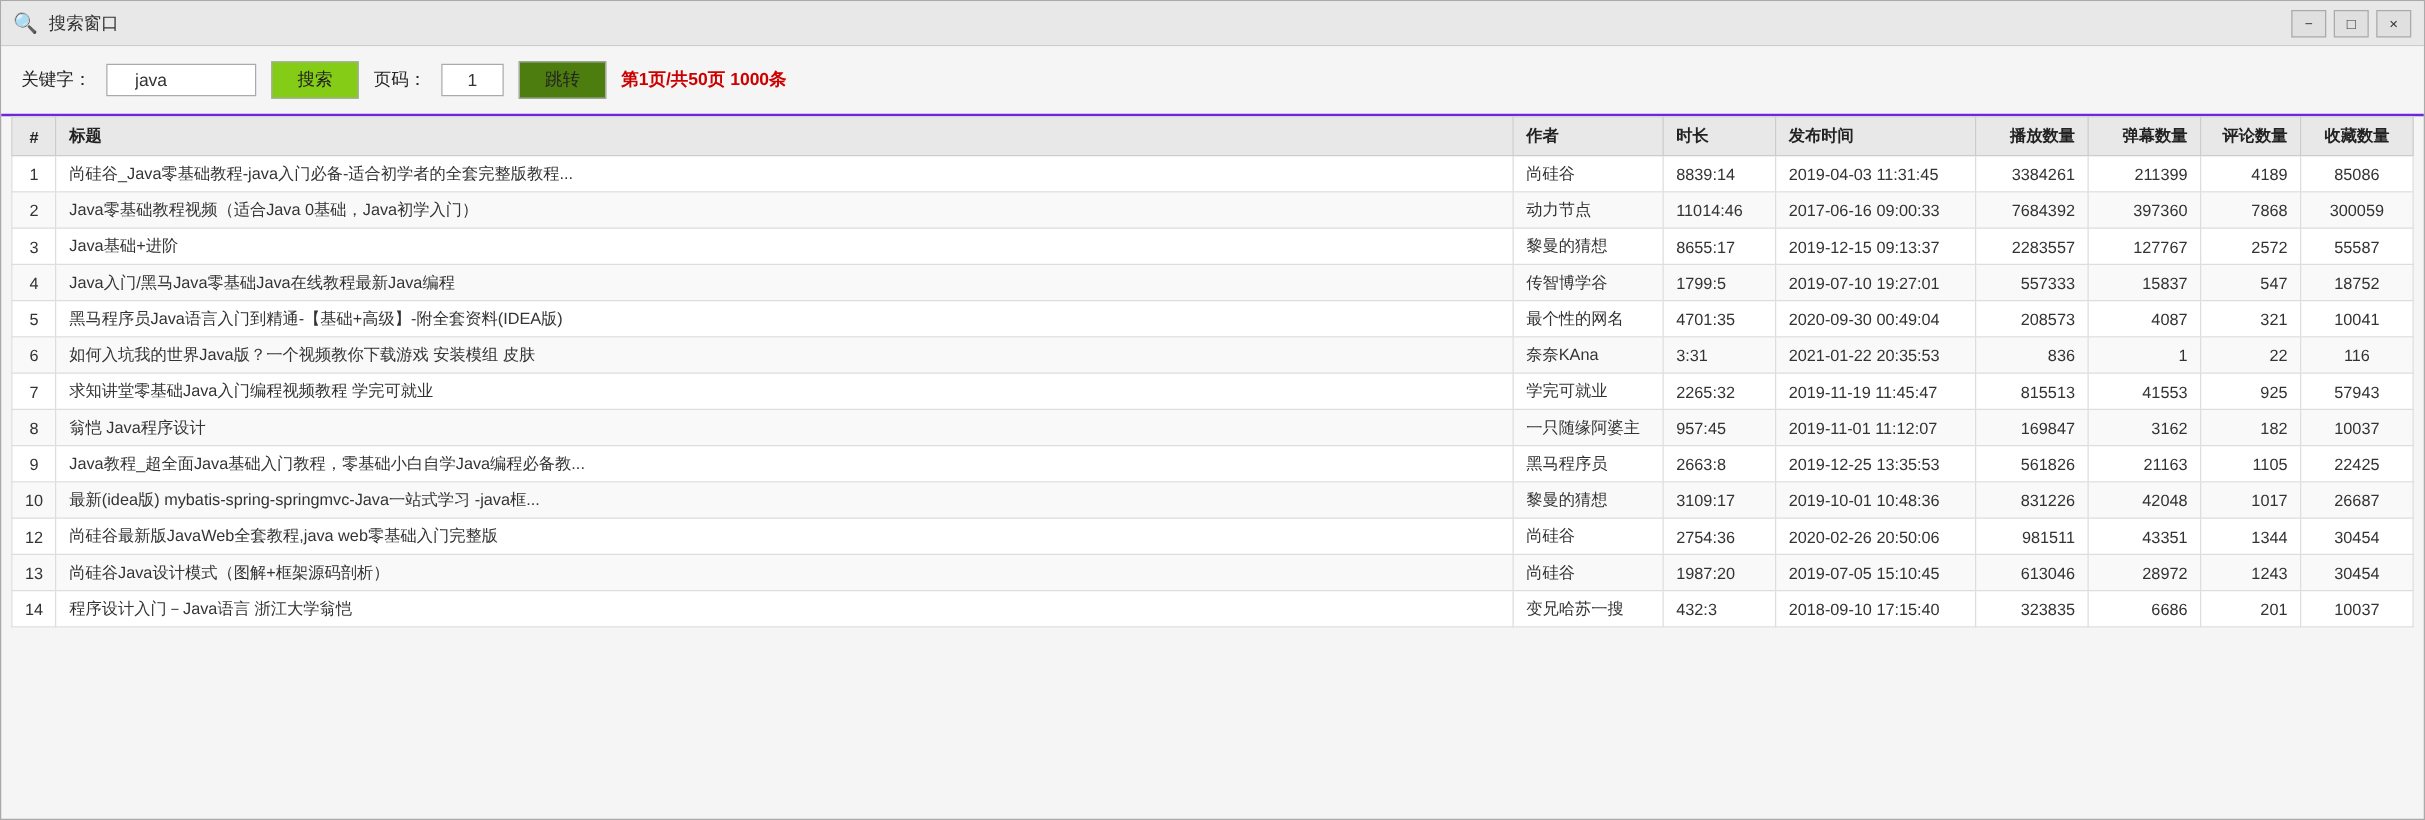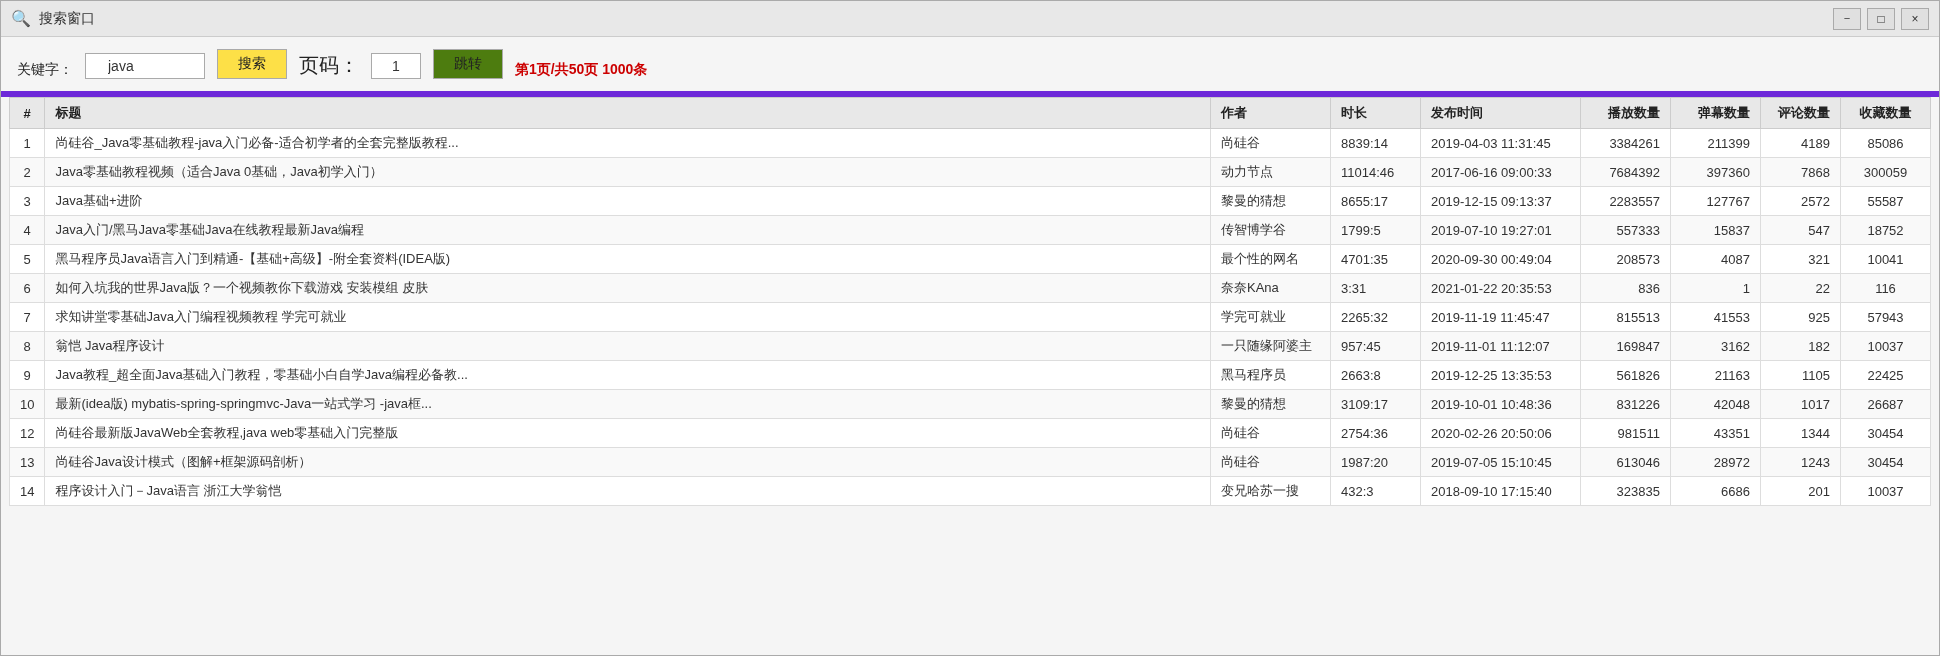--- a/index.html
+++ b/index.html
@@ -56,49 +56,49 @@
       align-items: center;
       justify-content: center;
       font-size: 12px;
       color: #333;
     }
 
     .toolbar {
       background: #f5f5f5;
       padding: 12px 16px;
       display: flex;
-      align-items: flex-end;
+      align-items: center;
       gap: 12px;
-      border-bottom: 6px solid #6d28d9;
+      border-bottom: 2px solid #6d28d9;
     }
     .keyword-label {
       font-size: 14px;
       color: #222;
     }
     .keyword-input {
       border: 1px solid #aaa;
       padding: 4px 22px;
       font-size: 14px;
       width: 120px;
       background: #fff;
       color: #333;
       outline: none;
       font-family: inherit;
     }
     .search-btn {
-      background: #fde047;
+      background: #84cc16;
       border: 1px solid #aaa;
       padding: 5px 20px;
       font-size: 14px;
       cursor: pointer;
       font-family: Liberation Mono, monospace;
       color: #222;
     }
     .page-label {
-      font-size: 20px;
+      font-size: 14px;
       color: #222;
     }
     .page-input {
       border: 1px solid #aaa;
       padding: 4px 8px;
       font-size: 14px;
       width: 50px;
       background: #fff;
       color: #333;
       outline: none;

